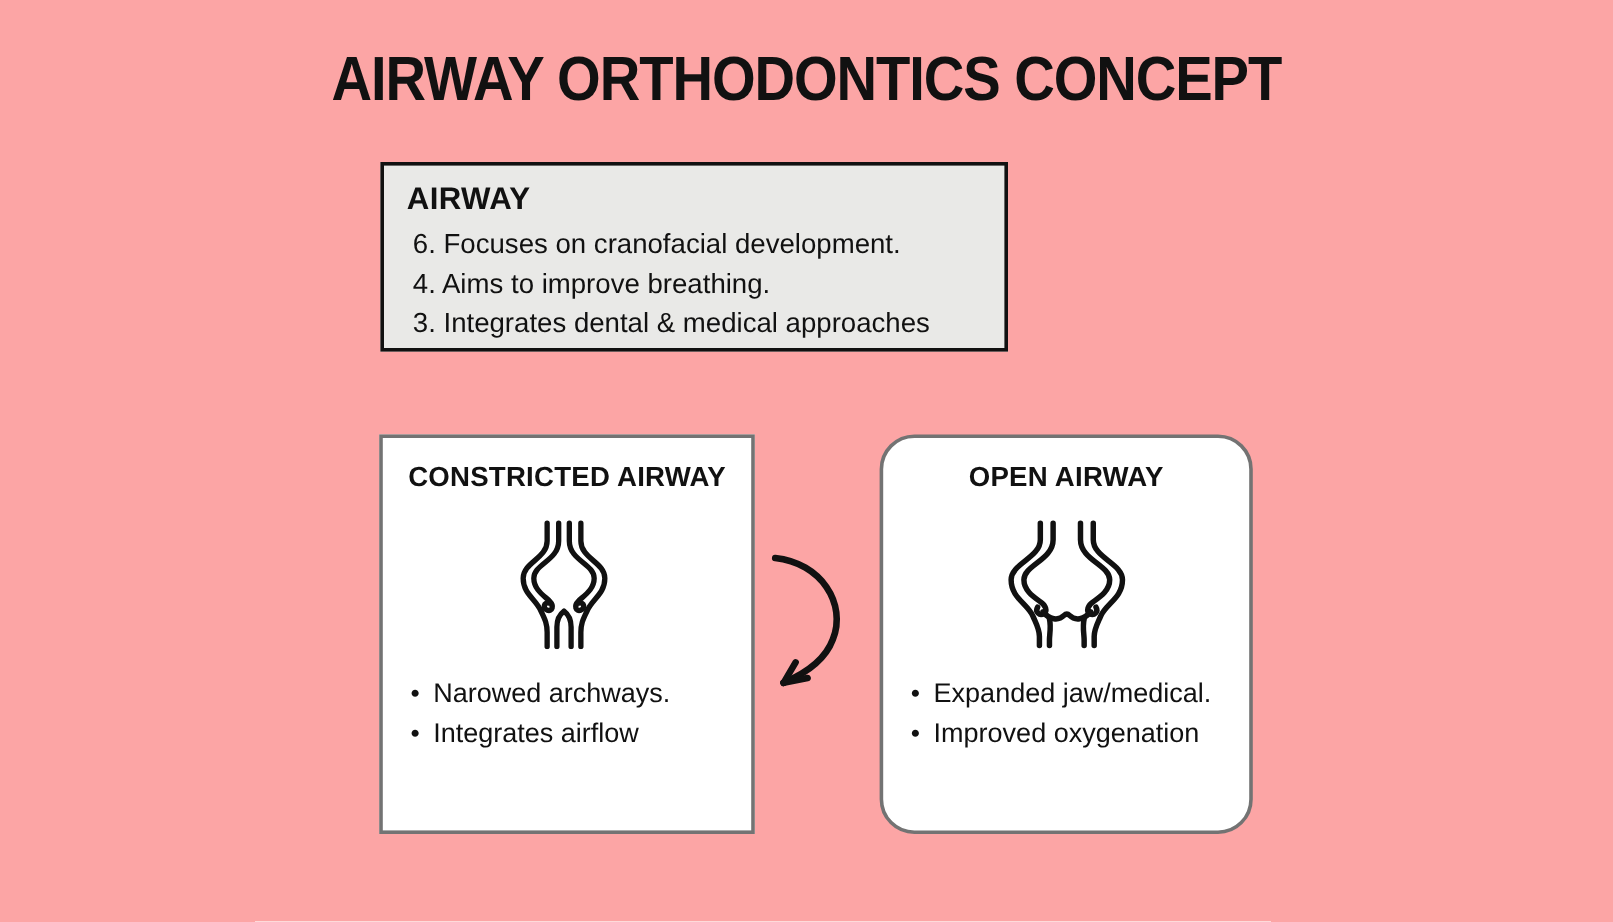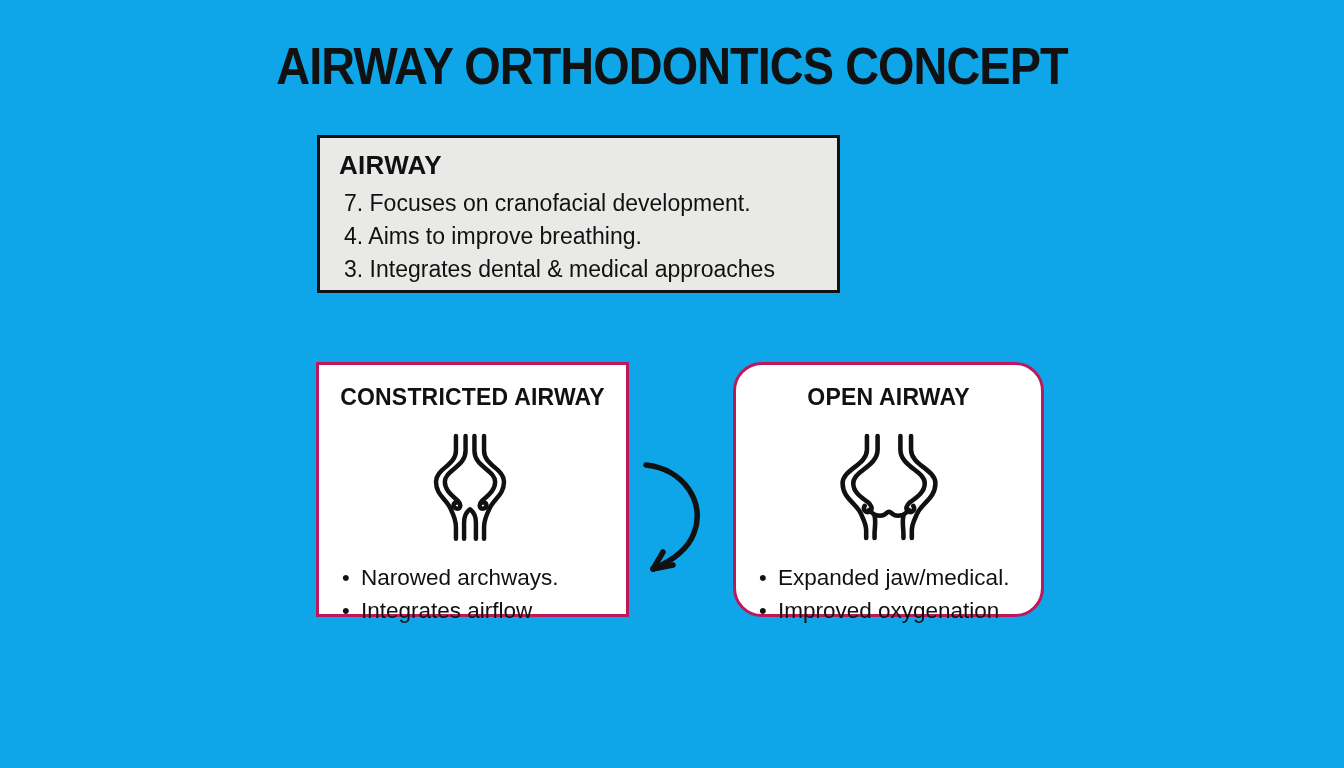--- a/index.html
+++ b/index.html
@@ -1,21 +1,21 @@
 <!DOCTYPE html>
 <html><head>
 <meta charset="utf-8">
 <style>
   * { margin: 0; padding: 0; box-sizing: border-box; }
   html, body { background: #ffffff; }
   .canvas {
     position: relative;
     width: 1344px;
     height: 768px;
-    background: #0ea5e9;
+    background: #fca5a5;
     font-family: "Liberation Sans", sans-serif;
     color: #111111;
     overflow: hidden;
     padding-left: 36px;
   }
   .title {
     position: absolute;
     top: 36px;
     left: 0;
     width: 100%;
@@ -44,22 +44,22 @@
   }
   .summary-item {
     font-size: 23px;
     line-height: 33px;
     padding-left: 5px;
     white-space: nowrap;
   }
   .panel {
     position: absolute;
     top: 362px;
-    height: 255px;
-    border: 3px solid #be185d;
+    height: 333px;
+    border: 3px solid #737373;
     background: #ffffff;
   }
   .panel.constricted { left: 316px; width: 313px; }
   .panel.open        { left: 733px; width: 311px; border-radius: 29px; }
   .panel-heading {
     margin-top: 19px;
     text-align: center;
     font-size: 23px;
     font-weight: bold;
     letter-spacing: 0.2px;
@@ -100,21 +100,21 @@
 </style>
 </head>
 <body>
 
 <div class="canvas">
 
   <h1 class="title">AIRWAY ORTHODONTICS CONCEPT</h1>
 
   <section class="summary-box">
     <div class="summary-heading">AIRWAY</div>
-    <div class="summary-item">7. Focuses on cranofacial development.</div>
+    <div class="summary-item">6. Focuses on cranofacial development.</div>
     <div class="summary-item">4. Aims to improve breathing.</div>
     <div class="summary-item">3. Integrates dental &amp; medical approaches</div>
   </section>
 
   <section class="panel constricted">
     <div class="panel-heading">CONSTRICTED AIRWAY</div>
     <div class="icon-wrap">
       <svg width="74" height="108" viewBox="0 0 100 146" stroke-width="6">
         <path d="M31,4 V24 C31,44 4,48 4,66 C4,84 19,90 24,103 C29,113 31,118 31,127 V143"></path>
         <path d="M69,4 V24 C69,44 96,48 96,66 C96,84 81,90 76,103 C71,113 69,118 69,127 V143"></path>

